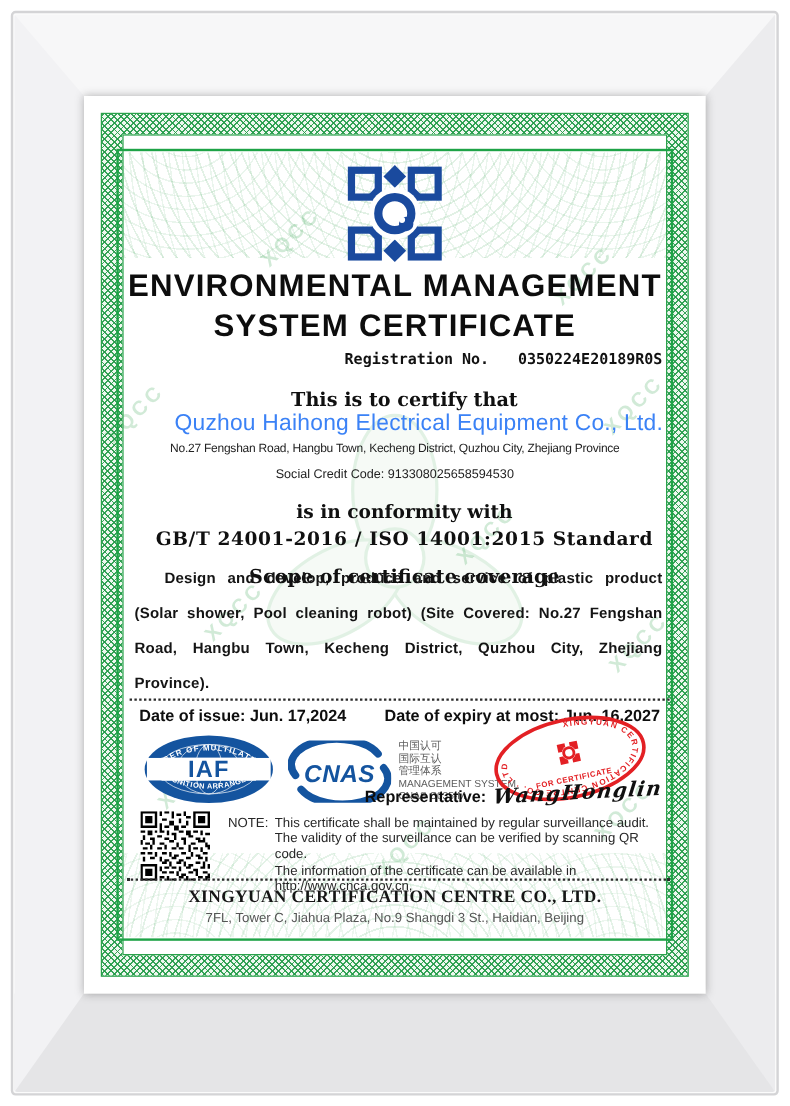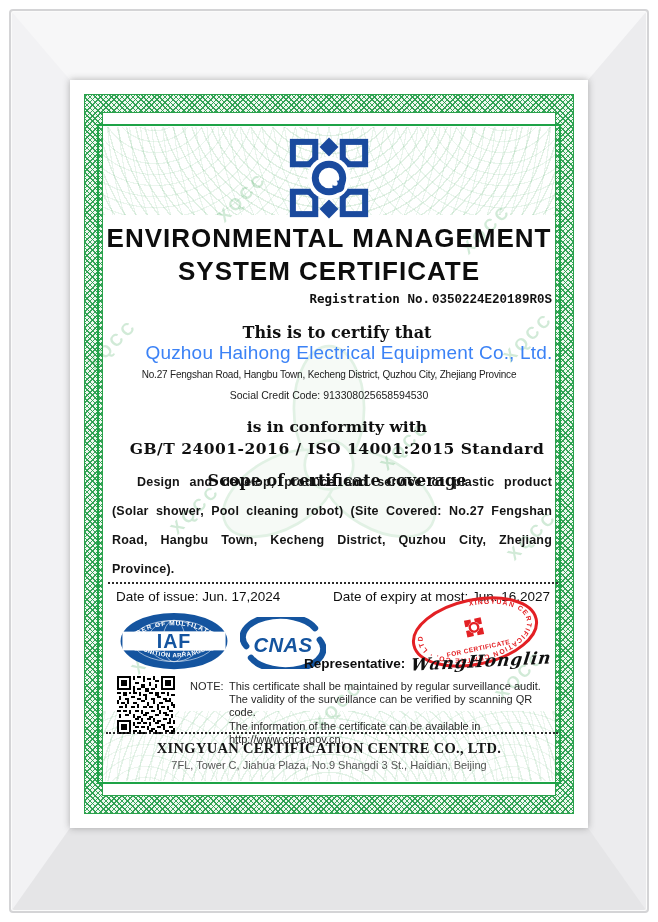--- a/index.html
+++ b/index.html
@@ -42,35 +42,35 @@
   .content{position:absolute;inset:0;z-index:2;}
   .abs{position:absolute;}
   .ctr{left:0;right:0;text-align:center;}
   .serifb{font-family:"DejaVu Serif",serif;font-weight:bold;color:#101010;padding-left:16px;}
   .mono{font-family:Liberation Sans, sans-serif;color:#181818;}
 
   .logo{left:216px;top:54px;width:86px;height:88px;}
   .title{top:142px;font-weight:bold;font-size:26px;line-height:33px;letter-spacing:1px;color:#0d0d0d;
     font-family:"Liberation Sans",sans-serif;}
   .regline{top:211px;right:36px;font-family:"DejaVu Sans Mono",monospace;font-weight:bold;font-size:12.5px;color:#111;}
-  .regline .val{margin-left:2px;font-family:Liberation Mono, monospace;}
+  .regline .val{margin-left:24px;}
   .certify{top:243px;font-size:16px;}
   .company{top:262px;font-weight:normal;font-size:19px;color:#3b82f6;letter-spacing:.2px;padding-left:40px;}
   .addr{top:289px;font-size:10px;letter-spacing:-.2px;color:#222;}
   .social{top:309px;font-size:10.5px;color:#222;}
   .conformity{top:337px;font-size:15.5px;}
   .standard{top:359px;font-size:15.5px;letter-spacing:.5px;}
   .scopetitle{top:391px;font-size:16px;}
   .scopetext{top:388px;left:42px;right:36px;font-weight:bold;font-size:12.5px;line-height:29px;
     text-align:justify;text-indent:2em;color:#141414;letter-spacing:.2px;word-spacing:2.5px;}
   .dots{border-top:2px dotted #2b2b2b;height:0;}
   .dots1{top:502px;left:38px;right:30px;}
   .dots2{top:652px;left:36px;right:30px;}
   .dates{top:509px;left:46px;right:38px;display:flex;justify-content:space-between;
-    font-weight:normal;font-size:13.5px;color:#0e0e0e;}
+    font-weight:bold;font-size:13.5px;color:#0e0e0e;}
   .iaf{left:46px;top:531px;width:116px;height:60px;}
   .cnas{left:170px;top:537px;width:86px;height:52px;}
   .cnastext{left:262px;top:536px;color:#5c5c5c;font-size:8.5px;line-height:10.5px;}
   .cnastext .cn{font-size:9px;}
   .stamp{left:336px;top:516px;width:138px;height:72px;transform:rotate(-12deg);}
   .rep{top:571px;right:36px;display:flex;align-items:flex-end;gap:6px;}
   .rep .lbl{font-weight:bold;font-size:13.5px;color:#0d0d0d;}
   .rep .sig{font-family:"DejaVu Serif",serif;font-style:italic;font-weight:bold;font-size:17px;color:#101010;
     transform:rotate(-3deg) skewX(-10deg);letter-spacing:1px;}
   .qr{left:47px;top:596px;width:58px;height:58px;}
@@ -196,20 +196,27 @@
         <textPath href="#iafBot" startOffset="50%" text-anchor="middle">RECOGNITION ARRANGEMENT</textPath>
       </text>
     </svg>
 
     <svg class="abs cnas" viewBox="0 0 110 64">
       <path d="M8 36 A 48 27 0 0 1 96 13" stroke="#14549f" stroke-width="8" fill="none" stroke-linecap="round"></path>
       <path d="M102 28 A 48 27 0 0 1 14 51" stroke="#14549f" stroke-width="8" fill="none" stroke-linecap="round"></path>
       <text x="55" y="43" text-anchor="middle" font-family="Liberation Sans,sans-serif" font-size="26" font-weight="bold" font-style="italic" fill="#14549f" letter-spacing="0.5">CNAS</text>
     </svg>
 
+    <div class="abs cnastext">
+      <div class="cn">中国认可</div>
+      <div class="cn">国际互认</div>
+      <div class="cn">管理体系</div>
+      <div>MANAGEMENT SYSTEM</div>
+      <div>CNAS C035-M</div>
+    </div>
 
     <svg class="abs stamp" viewBox="0 0 140 76">
       <ellipse cx="70" cy="38" rx="66" ry="34" fill="none" stroke="#e32024" stroke-width="3.2"></ellipse>
       <defs>
           <path id="stampRing" d="M70 10 a 56 27 0 1 1 -0.05 0"></path>
         </defs>
       <text font-size="7.2" font-weight="bold" fill="#e32024" letter-spacing="1.2">
         <textPath href="#stampRing" startOffset="0">XINGYUAN CERTIFICATION CENTRE CO. · LTD</textPath>
       </text>
       <g fill="#e32024">

